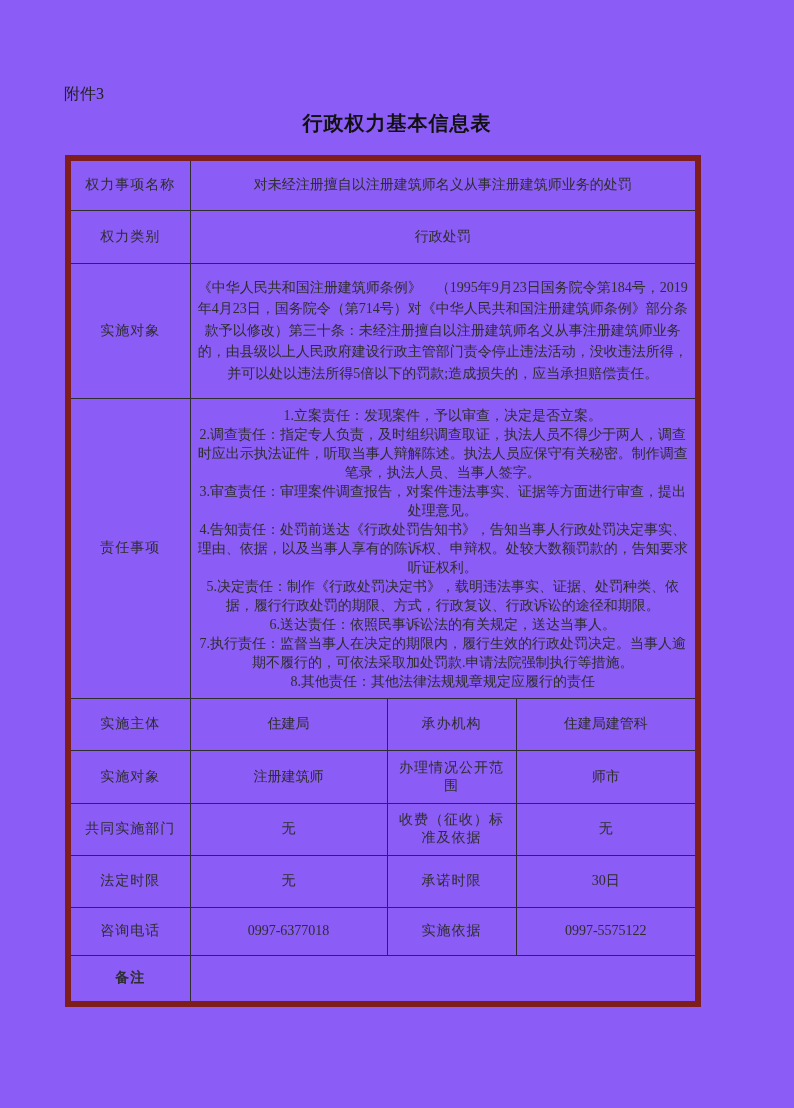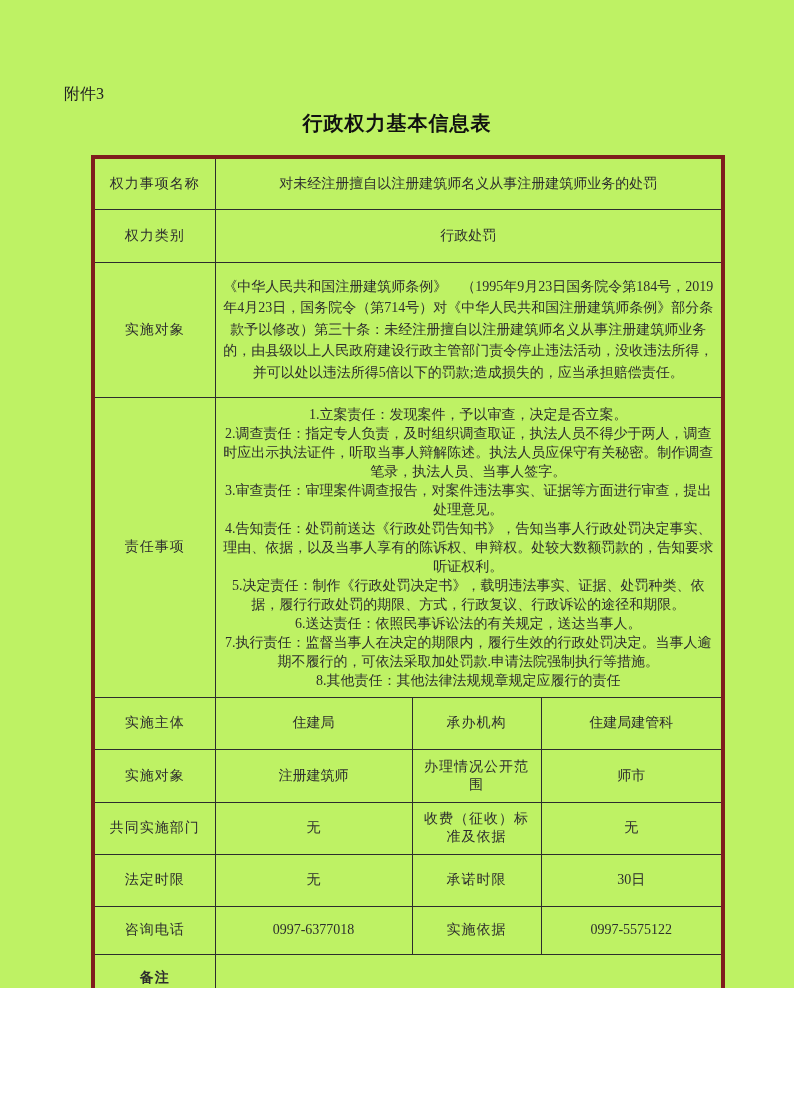--- a/index.html
+++ b/index.html
@@ -1,21 +1,21 @@
 <!DOCTYPE html>
 <html><head>
 <meta charset="utf-8">
 <style>
   * { box-sizing: border-box; }
   html, body { margin: 0; padding: 0; background: #ffffff; }
   .page {
     position: relative;
     width: 794px;
-    height: 988px;
-    background: #bef264;
+    height: 1108px;
+    background: #8b5cf6;
     color: #2e2e2e;
     font-family: "Liberation Serif", "DejaVu Serif", serif;
     overflow: hidden;
   }
   .attachment {
     position: absolute;
     left: 64px;
     top: 84px;
     font-size: 16px;
     color: #222222;
@@ -26,26 +26,26 @@
     right: 0;
     top: 110px;
     text-align: center;
     font-size: 20px;
     font-weight: bold;
     letter-spacing: 1px;
     color: #111111;
   }
   table.info-table {
     position: absolute;
-    left: 91px;
+    left: 65px;
     top: 155px;
     width: 630px;
     border-collapse: collapse;
     table-layout: fixed;
-    border: 4px solid #7f1d1d;
+    border: 6px solid #7f1d1d;
   }
   table.info-table td {
     border: 1px solid #2d2d2d;
     font-size: 14px;
     color: #2e2e2e;
     text-align: center;
     vertical-align: middle;
     padding: 2px 6px;
     word-break: break-all;
   }

